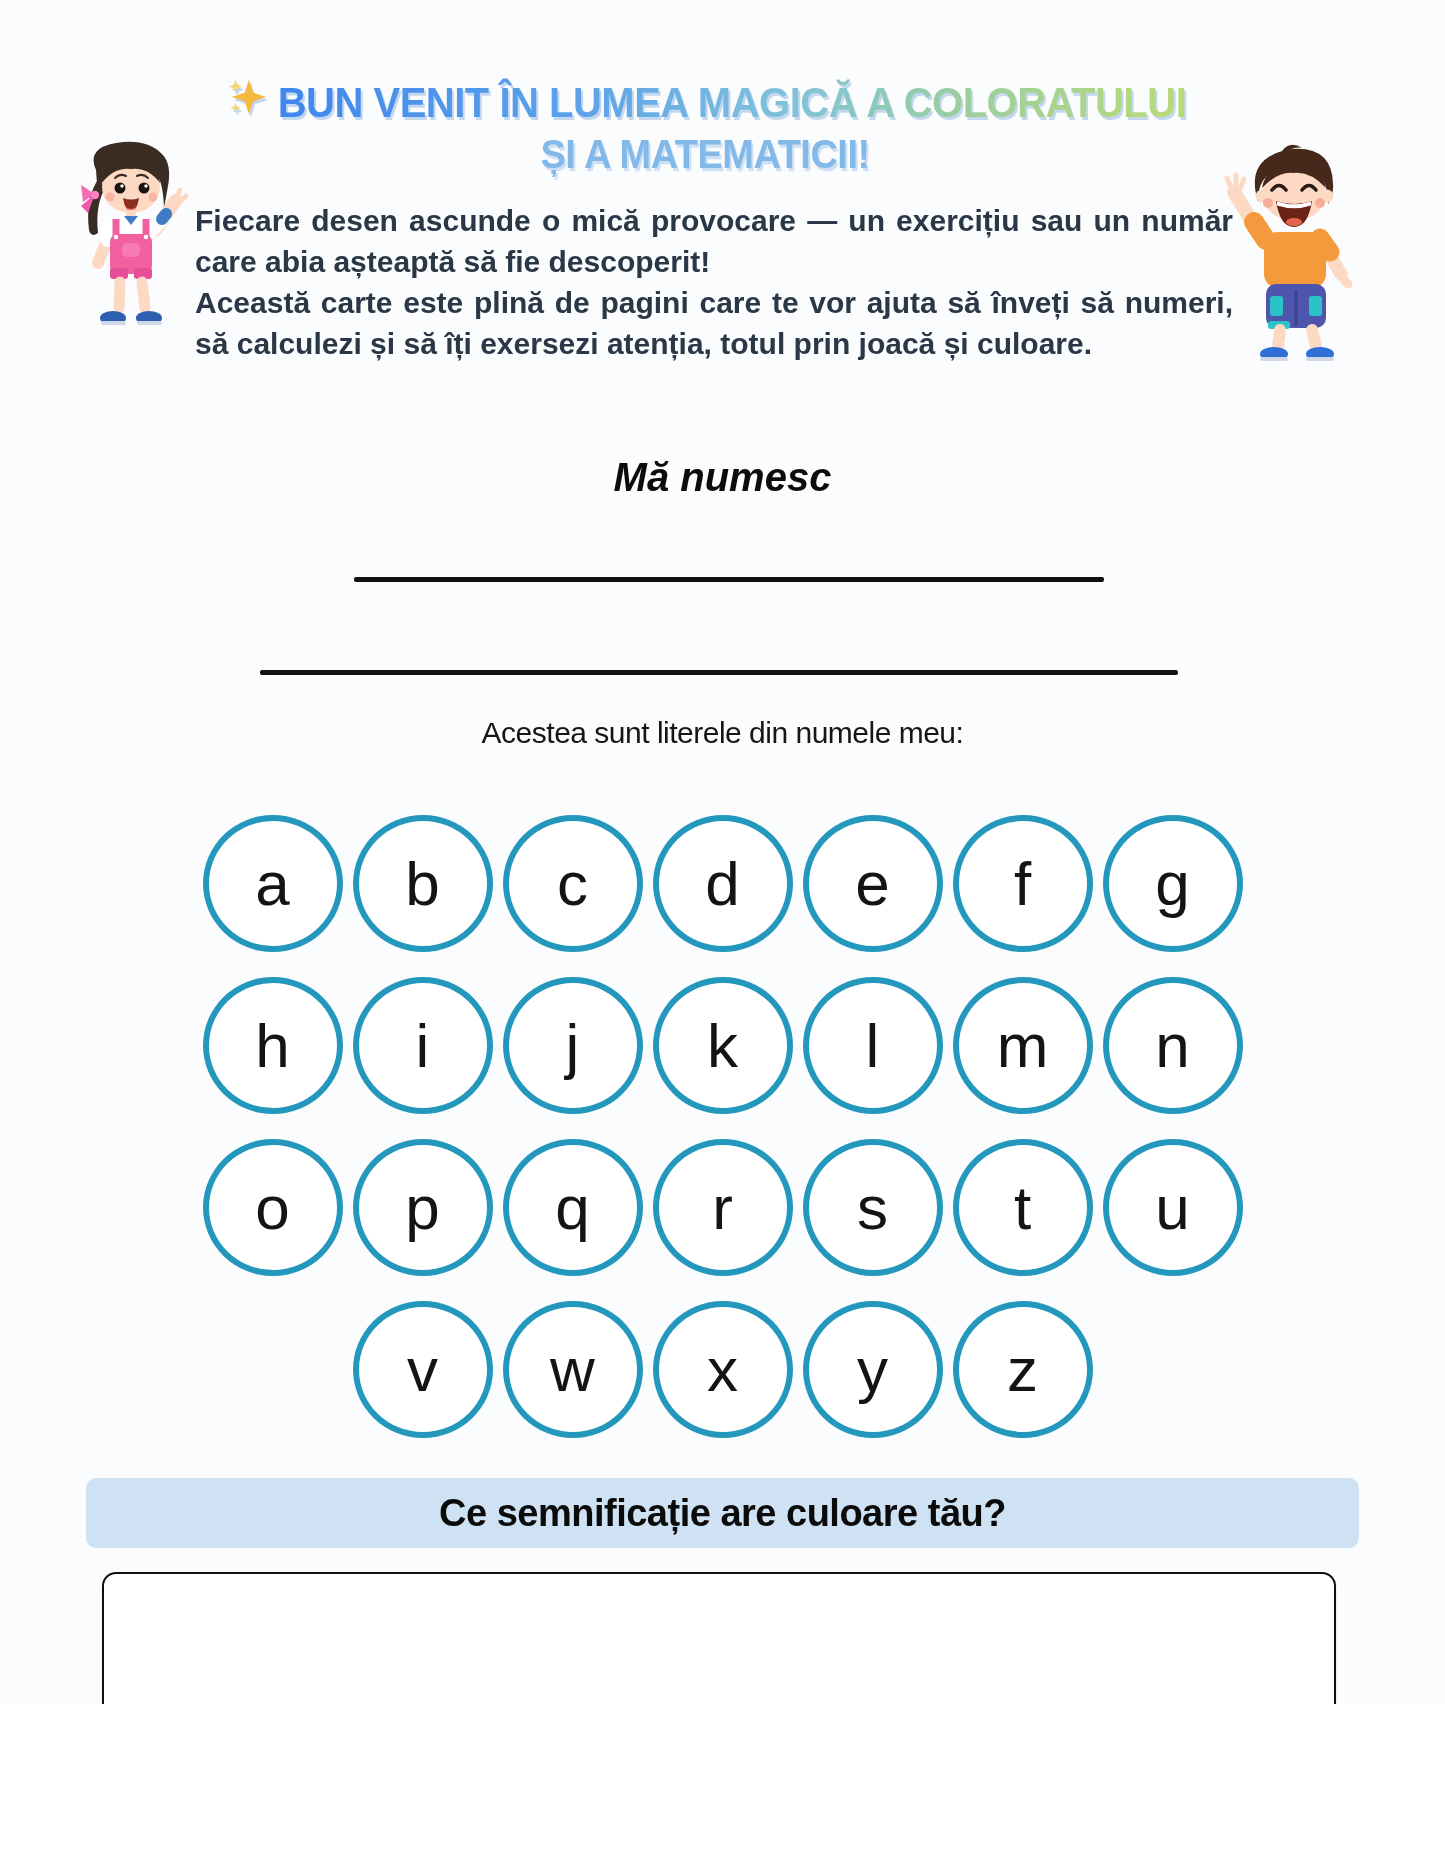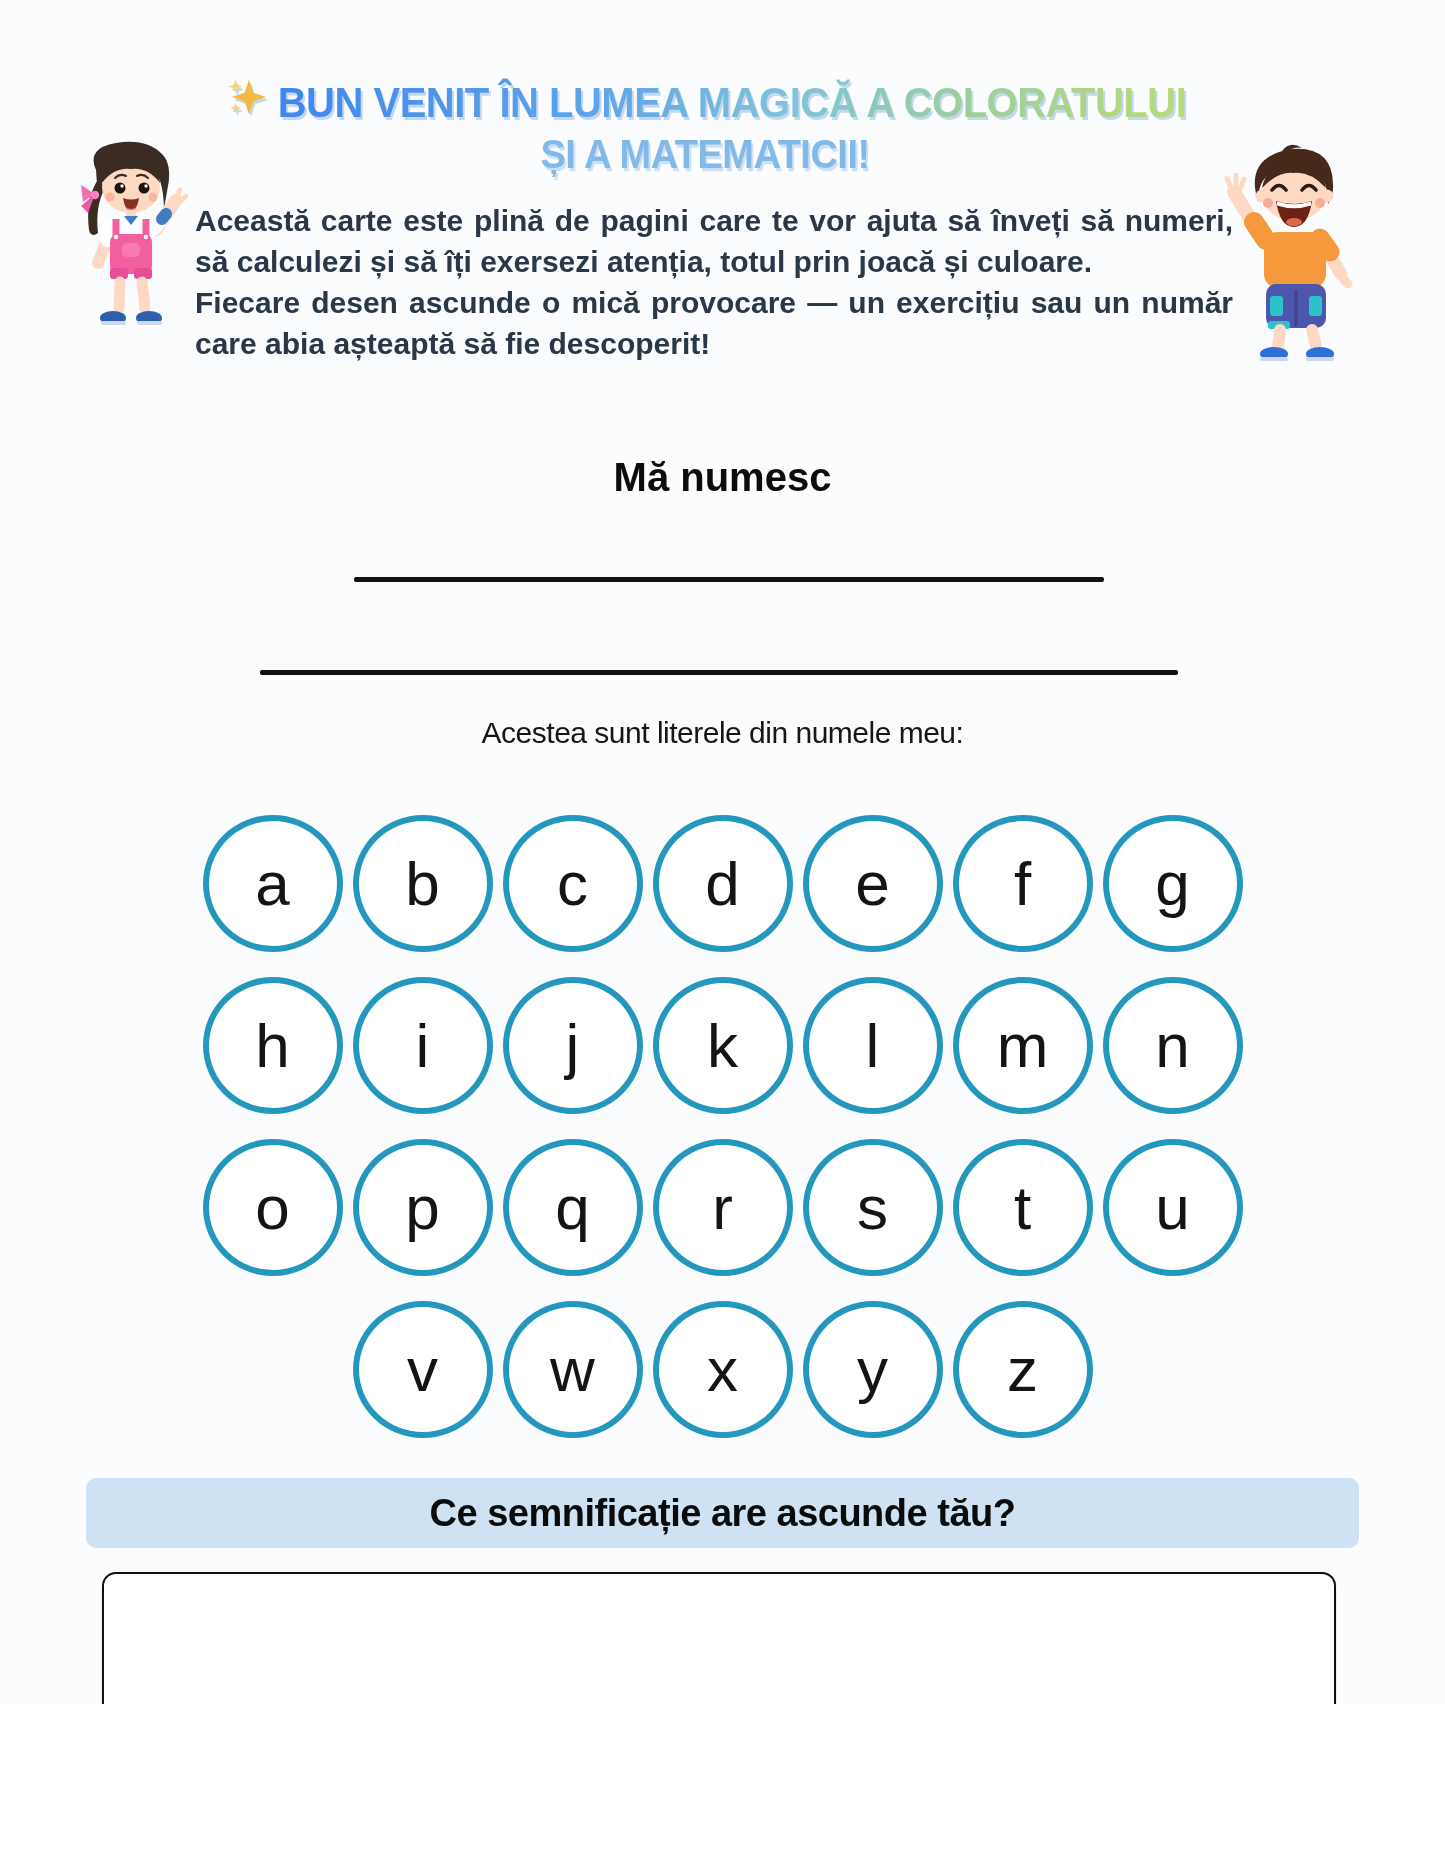--- a/index.html
+++ b/index.html
@@ -44,21 +44,21 @@
     position:absolute;left:195px;top:200px;width:1038px;
     font-size:30px;font-weight:700;line-height:41px;
     color:var(--body-text,#2a3747);
     text-align:justify;
   }
   .intro p{margin:0;}
 
   
   .name-heading{
     position:absolute;left:0;right:0;top:455px;
-    text-align:center;font-size:40px;font-weight:800;color:#0c0c0c;margin:0;
+    text-align:center;font-size:40px;font-weight:800;color:#0c0c0c;margin:0;font-style:italic;
   }
   .write-line{position:absolute;height:5px;background:var(--line-black,#111);border-radius:2px;}
   .write-line.l1{left:354px;top:577px;width:750px;}
   .write-line.l2{left:260px;top:670px;width:918px;}
 
   .letters-heading{
     position:absolute;left:0;right:0;top:716px;
     text-align:center;font-size:30px;font-weight:400;color:#161616;
     letter-spacing:-0.5px;
   }
@@ -194,22 +194,22 @@
       <line x1="70" y1="192" x2="68" y2="208" stroke="#fdd9c4" stroke-width="12" stroke-linecap="round"></line>
       <line x1="102" y1="192" x2="106" y2="208" stroke="#fdd9c4" stroke-width="12" stroke-linecap="round"></line>
       <ellipse cx="64" cy="216" rx="14" ry="7" fill="#2f6fd6"></ellipse>
       <ellipse cx="110" cy="216" rx="14" ry="7" fill="#2f6fd6"></ellipse>
       <rect x="50" y="219" width="28" height="4" rx="2" fill="#cfd8e8"></rect>
       <rect x="96" y="219" width="28" height="4" rx="2" fill="#cfd8e8"></rect>
     </svg>
   </div>
 
   <div class="intro">
+    <p>Fiecare desen ascunde o mică provocare — un exercițiu sau un număr care abia așteaptă să fie descoperit!</p>
     <p>Această carte este plină de pagini care te vor ajuta să înveți să numeri, să calculezi și să îți exersezi atenția, totul prin joacă și culoare.</p>
-    <p>Fiecare desen ascunde o mică provocare — un exercițiu sau un număr care abia așteaptă să fie descoperit!</p>
   </div>
 
   <h2 class="name-heading">Mă numesc</h2>
   <div class="write-line l1"></div>
   <div class="write-line l2"></div>
 
   <div class="letters-heading">Acestea sunt literele din numele meu:</div>
 
   <div class="alphabet-grid" id="alphabet-grid">
       <div class="letter-row">
@@ -294,18 +294,18 @@
         <div class="letter-circle">
           <span>y</span>
         </div>
         <div class="letter-circle">
           <span>z</span>
         </div>
       </div>
     </div>
 
   <div class="question-banner">
-    <span>Ce semnificație are ascunde tău?</span>
+    <span>Ce semnificație are culoare tău?</span>
   </div>
 
   <div class="answer-box"></div>
 
 </div>
 
 </body></html>

